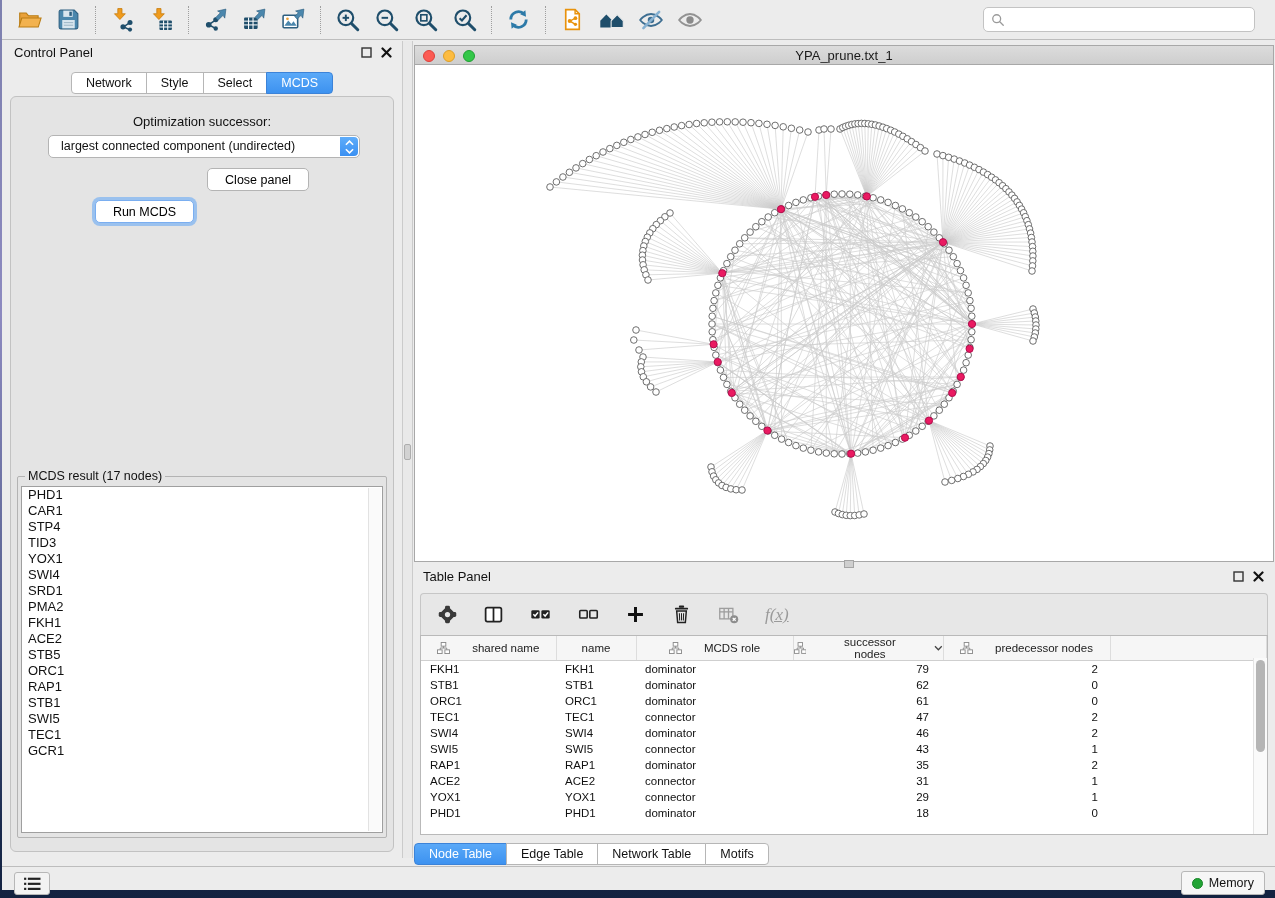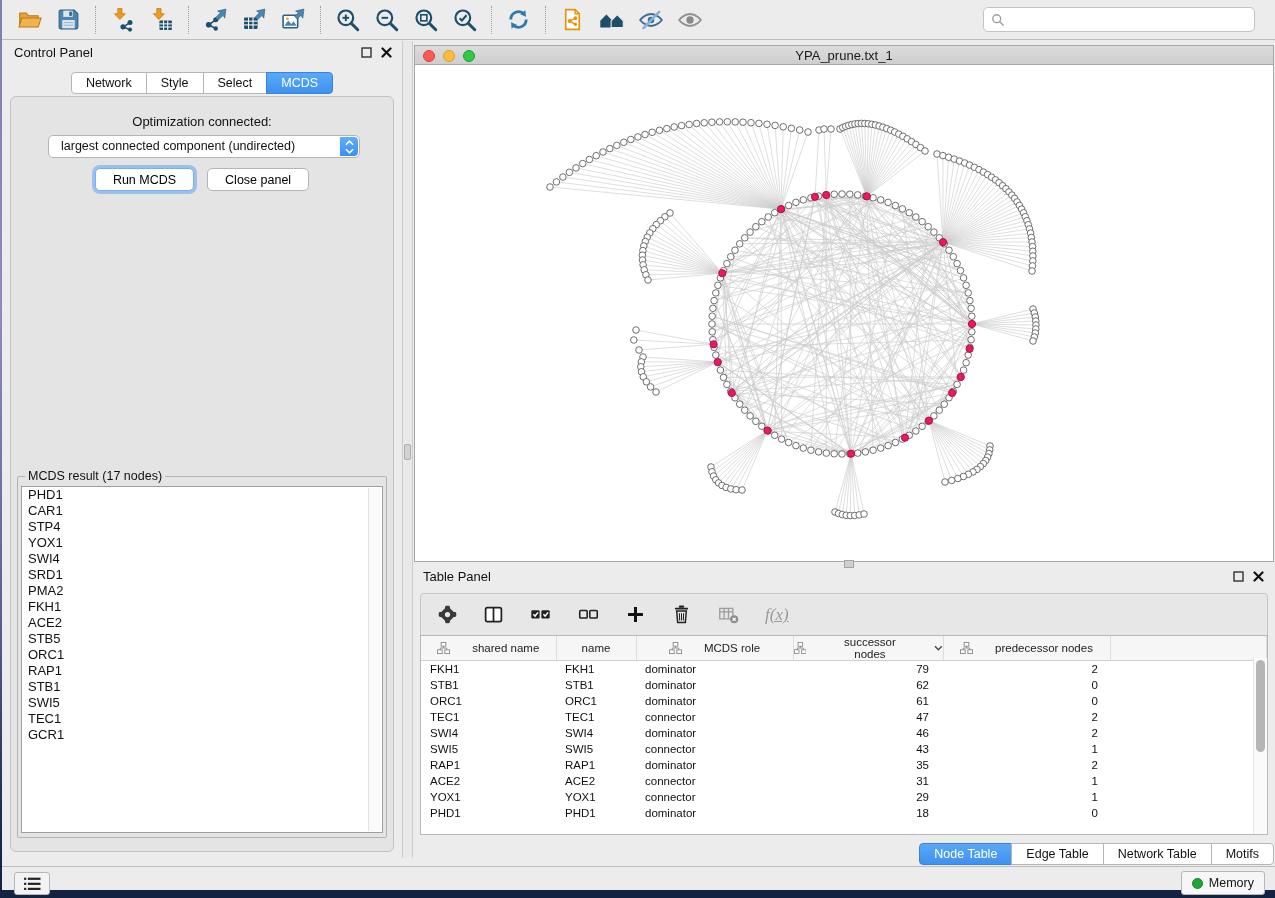--- a/index.html
+++ b/index.html
@@ -38,21 +38,21 @@
   .cp-body { position:absolute; top:55px; left:8px; right:8px; bottom:6px; background:#e4e4e4;
              border:1px solid #c2c2c2; border-radius:6px; }
   .opt-label { position:absolute; top:17px; width:100%; text-align:center; font-size:13px; }
   .cselect { position:absolute; top:38px; left:37px; width:312px; height:23px; background:#fff;
              border:1px solid #b4b4b4; border-radius:5px; font-size:12.5px; line-height:21px; padding-left:12px; }
   .cselect .stepper { position:absolute; right:1px; top:1px; bottom:1px; width:18px; border-radius:0 4px 4px 0;
              background:linear-gradient(#5fadfa,#3b90f2); display:flex; flex-direction:column; align-items:center; justify-content:center; gap:2px; }
   .btn-row { position:absolute; top:71px; left:0; right:0; display:flex; justify-content:center; gap:13px; }
   .cbtn { font-family:inherit; font-size:12.5px; height:23px; padding:0 17px; background:#fff;
           border:1px solid #b4b4b4; border-radius:5px; }
-  .cbtn.focused { box-shadow:0 0 0 3px rgba(105,170,245,.6); border-color:#7aaef0; }
+  .cbtn.focused { box-shadow:0 0 0 3px rgba(105,170,245,.6); border-color:#7aaef0;margin-top:32px; }
   .result-fieldset { position:absolute; left:6px; right:6px; top:372px; bottom:13px;
           border:1px solid #b3b3b3; border-radius:2px; }
   .result-fieldset legend { font-size:12.5px; margin-left:7px; padding:0 3px; background:#e4e4e4; }
   .result-list { position:absolute; left:3px; right:3px; top:3px; bottom:4px; background:#fff;
           border:1px solid #9f9f9f; overflow:hidden; }
   .result-item { font-size:13px; line-height:16px; padding-left:6px; }
   .result-scroll { position:absolute; top:1px; bottom:1px; right:1px; width:13px; background:#fafafa; border-left:1px solid #e2e2e2; }
 
   
   .v-split { position:absolute; left:400px; width:11px; top:0; bottom:0; background:#e9e9e9;
@@ -85,21 +85,21 @@
   .tp-tablewrap { position:absolute; top:42px; left:0; right:0; bottom:0; background:#fff; border:1px solid #b9b9b9; overflow:hidden; }
   table.nodetable { width:100%; border-collapse:collapse; table-layout:fixed; }
   table.nodetable th { height:21px; background:#f6f6f6; border-right:1px solid #ddd; border-bottom:1px solid #cfcfcf;
              font-weight:normal; font-size:11.5px; color:#222; }
   table.nodetable th .hwrap { display:flex; align-items:center; justify-content:center; gap:22px; }
   table.nodetable td { height:16px; font-size:11.5px; padding-left:9px; white-space:nowrap; overflow:hidden; }
   td.c3, td.c4 { text-align:right; }
   td.c3 { padding-right:14px; } td.c4 { padding-right:12px; }
   .tscroll { position:absolute; right:0; top:22px; bottom:0; width:14px; background:#fafafa; border-left:1px solid #e4e4e4; }
   .tthumb { position:absolute; top:2px; left:2px; width:9px; height:92px; background:#b5b5b5; border-radius:5px; }
-  .tp-tabs { position:absolute; top:278px; left:0; right:0; display:flex; justify-content:flex-end; }
+  .tp-tabs { position:absolute; top:278px; left:0; right:0; display:flex; justify-content:flex-start; }
 
   
   .statusbar { position:absolute; bottom:0; left:0; right:0; height:24px; background:#ececec; border-top:1px solid #bdbdbd; }
   .sb-list { position:absolute; left:12px; top:5px; width:36px; height:23px; background:#f3f3f3;
              border:1px solid #b7b7b7; border-radius:3px; display:flex; align-items:center; justify-content:center; }
   .sb-mem { position:absolute; right:10px; top:4px; height:24px; display:flex; align-items:center; gap:6px;
              background:#f6f6f6; border:1px solid #b7b7b7; border-radius:3px; padding:0 10px; font-size:12.5px; }
   .mem-dot { width:11px; height:11px; border-radius:50%; background:#23a436; border:1px solid #178527; }
 </style>
 </head>
@@ -290,21 +290,21 @@
       </div>
       <div class="cp-tabs">
         <div class="seg">
           <button>Network</button>
           <button>Style</button>
           <button>Select</button>
           <button class="active">MCDS</button>
         </div>
       </div>
       <div class="cp-body">
-        <div class="opt-label">Optimization connected:</div>
+        <div class="opt-label">Optimization successor:</div>
         <div class="cselect">
           <span>largest connected component (undirected)</span>
           <span class="stepper">
             <svg width="9" height="6" viewBox="0 0 10 6">
                 <polyline points="1,5 5,1 9,5" fill="none" stroke="#fff" stroke-width="1.7"></polyline>
               </svg>
             <svg width="9" height="6" viewBox="0 0 10 6">
                 <polyline points="1,1 5,5 9,1" fill="none" stroke="#fff" stroke-width="1.7"></polyline>
               </svg>
           </span>
@@ -313,20 +313,21 @@
           <button class="cbtn focused">Run MCDS</button>
           <button class="cbtn">Close panel</button>
         </div>
         <fieldset class="result-fieldset">
           <legend>MCDS result (17 nodes)</legend>
           <div class="result-list">
             <div class="result-scroll"></div>
           <div class="result-item">PHD1</div>
               <div class="result-item">CAR1</div>
               <div class="result-item">STP4</div>
+              <div class="result-item">TID3</div>
               <div class="result-item">YOX1</div>
               <div class="result-item">SWI4</div>
               <div class="result-item">SRD1</div>
               <div class="result-item">PMA2</div>
               <div class="result-item">FKH1</div>
               <div class="result-item">ACE2</div>
               <div class="result-item">STB5</div>
               <div class="result-item">ORC1</div>
               <div class="result-item">RAP1</div>
               <div class="result-item">STB1</div>

